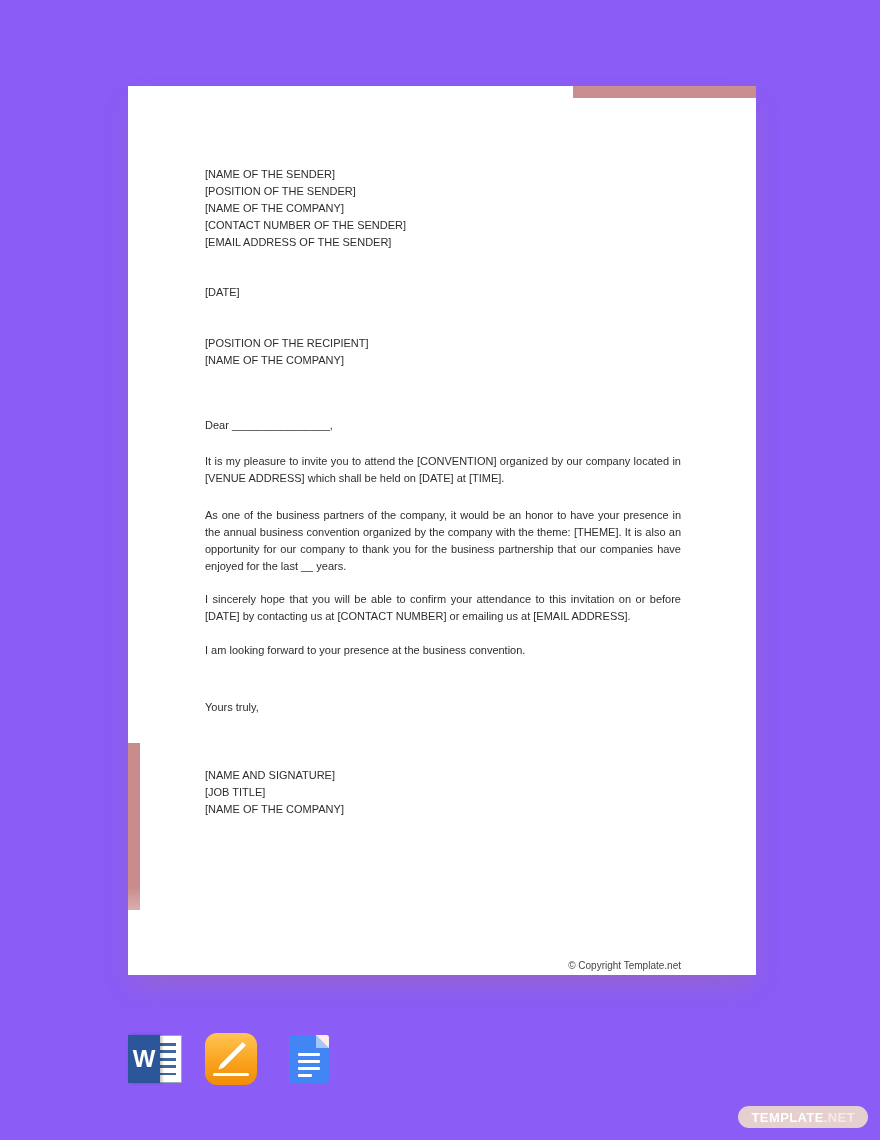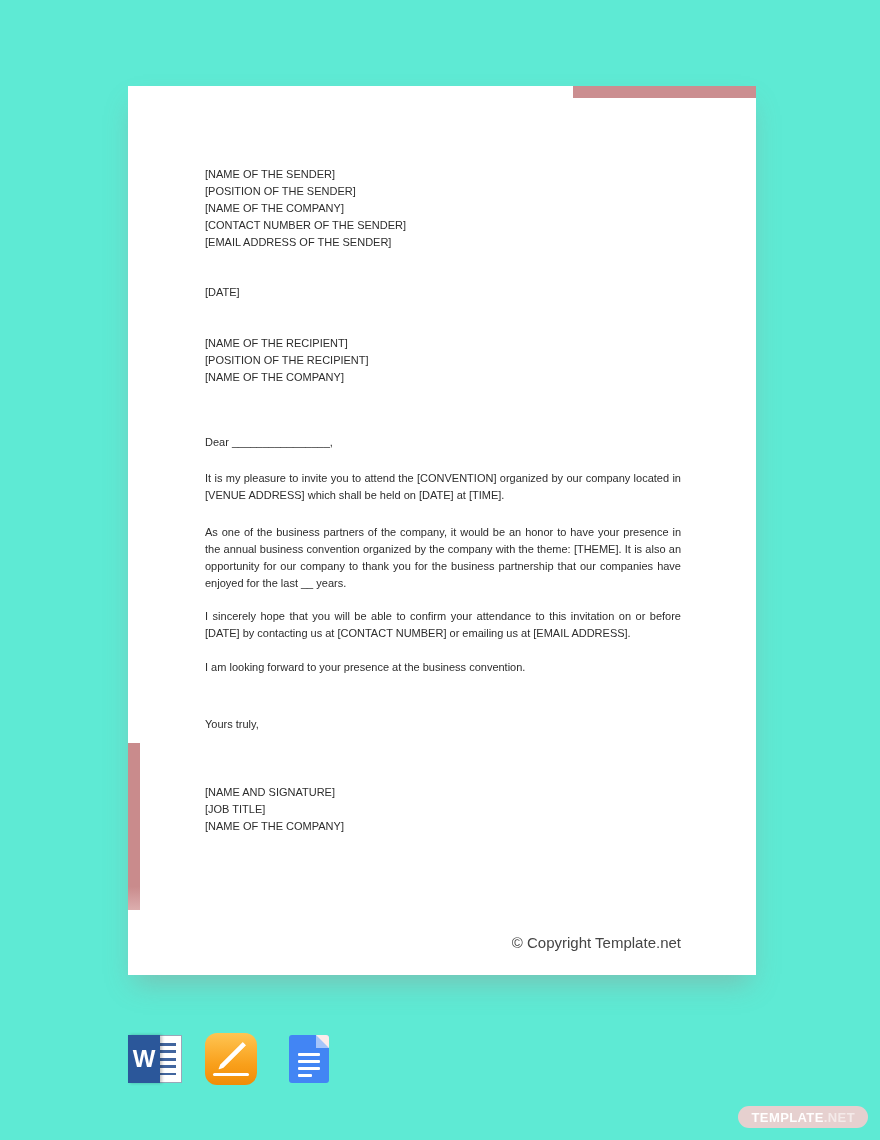--- a/index.html
+++ b/index.html
@@ -1,17 +1,17 @@
 <!DOCTYPE html>
 <html><head>
 <meta charset="utf-8">
 <style>
   * { margin:0; padding:0; box-sizing:border-box; }
   body { font-family:"Liberation Sans","DejaVu Sans",sans-serif; }
-  .stage { position:relative; width:880px; height:1140px; background:#5eead4; overflow:hidden; }
+  .stage { position:relative; width:880px; height:1140px; background:#8b5cf6; overflow:hidden; }
 
   
   .doc { position:absolute; left:128px; top:86px; width:628px; height:889px; background:#ffffff;
          box-shadow:0 14px 26px -6px rgba(167,120,120,0.35); }
   .accent-top { position:absolute; top:0; right:0; width:183px; height:12px; background:#cb8e90; }
   .accent-left { position:absolute; left:0; top:657px; width:12px; height:167px;
                  background:linear-gradient(180deg,#c98b8c 0%,#c98b8c 86%,#dcaeae 100%); }
 
   .content { position:absolute; left:77px; right:75px; top:80px; color:#2d2d2d; font-size:11px; line-height:17px; }
   .block div { white-space:nowrap; }
@@ -19,21 +19,21 @@
   .recipient   { margin-top:34px; }
   .salutation  { margin-top:48px; }
   .para        { text-align:justify; }
   .para-1 { margin-top:19px; }
   .para-2 { margin-top:20px; }
   .para-3 { margin-top:16px; }
   .para-4 { margin-top:17px; }
   .closing   { margin-top:40px; }
   .signature { margin-top:51px; }
 
-  .copyright { position:absolute; right:75px; bottom:24px; font-size:15px; color:#454545; }
+  .copyright { position:absolute; right:75px; bottom:4px; font-size:10px; color:#454545; }
 
   
   .fmt-row { position:absolute; left:128px; top:1033px; display:flex; align-items:center; }
 
   .icon-word { position:relative; width:54px; height:52px; }
   .word-sheet { position:absolute; left:18px; top:2px; right:0; bottom:2px; background:#fff;
                 border:1px solid #9aa7b8; }
   .word-lines { position:absolute; left:6px; right:5px; top:7px; bottom:7px;
                 background:repeating-linear-gradient(to bottom,#41659e 0 3px,transparent 3px 7.5px); }
   .word-panel { position:absolute; left:0; top:2px; bottom:2px; width:32px; background:#2b579a;
@@ -77,21 +77,20 @@
         <div>[NAME OF THE SENDER]</div>
         <div>[POSITION OF THE SENDER]</div>
         <div>[NAME OF THE COMPANY]</div>
         <div>[CONTACT NUMBER OF THE SENDER]</div>
         <div>[EMAIL ADDRESS OF THE SENDER]</div>
       </div>
 
       <div class="date-line">[DATE]</div>
 
       <div class="block recipient">
-        <div>[NAME OF THE RECIPIENT]</div>
         <div>[POSITION OF THE RECIPIENT]</div>
         <div>[NAME OF THE COMPANY]</div>
       </div>
 
       <div class="salutation">Dear ________________,</div>
 
       <div class="para para-1">It is my pleasure to invite you to attend the [CONVENTION] organized by our company located in [VENUE ADDRESS] which shall be held on [DATE] at [TIME].</div>
       <div class="para para-2">As one of the business partners of the company, it would be an honor to have your presence in the annual business convention organized by the company with the theme: [THEME]. It is also an opportunity for our company to thank you for the business partnership that our companies have enjoyed for the last __ years.</div>
       <div class="para para-3">I sincerely hope that you will be able to confirm your attendance to this invitation on or before [DATE] by contacting us at [CONTACT NUMBER] or emailing us at [EMAIL ADDRESS].</div>
       <div class="para para-4">I am looking forward to your presence at the business convention.</div>

